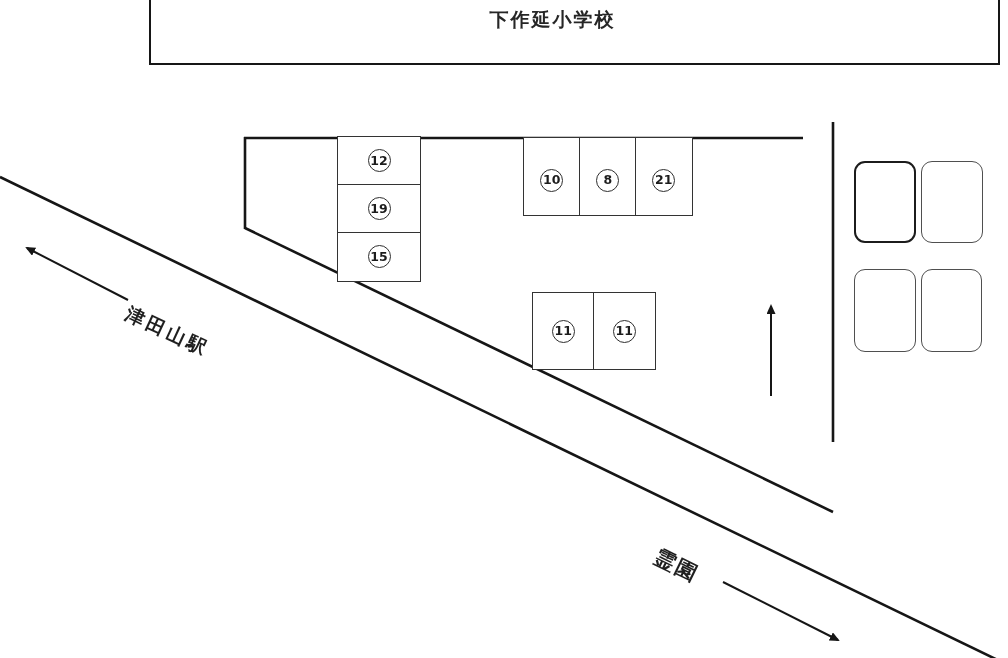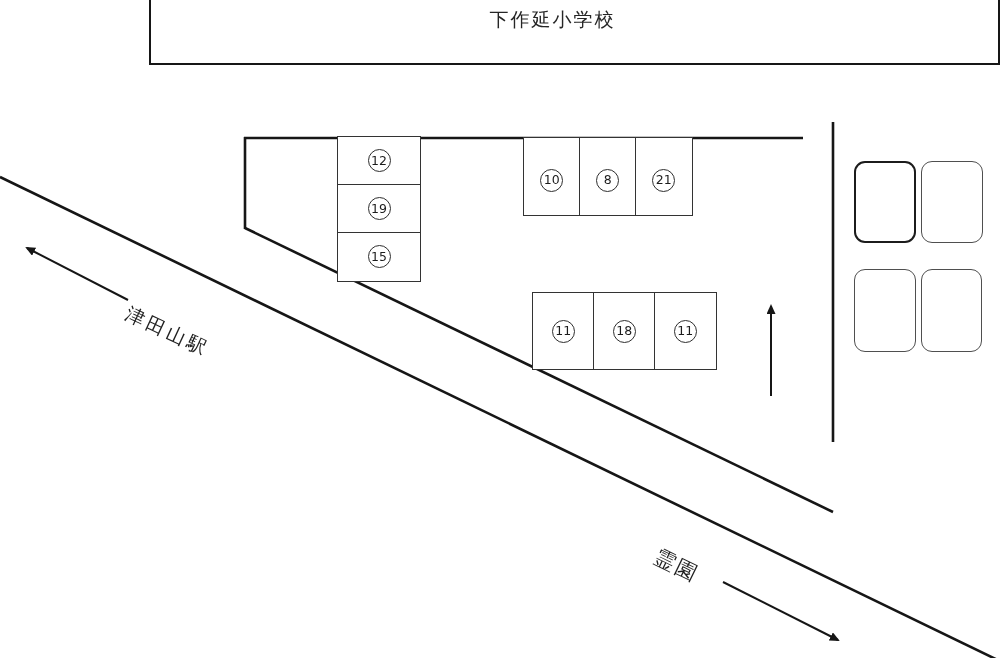--- a/index.html
+++ b/index.html
@@ -8,20 +8,21 @@
     background: #ffffff;
     font-family: "DejaVu Sans", sans-serif;
   }
   #canvas {
     position: relative;
     width: 1008px;
     height: 658px;
     background: #ffffff;
     overflow: hidden;
     color: #1a1a1a;
+    font-weight: bold;
   }
   
   .school-rect {
     position: absolute;
     left: 149px;
     top: -26px;
     width: 851px;
     height: 91px;
     border: 2.5px solid #161616;
     box-sizing: border-box;
@@ -168,23 +169,20 @@
     <div class="cell">
       <span class="circled">21</span>
     </div>
   </div>
 
   <div class="space-row row-mid">
     <div class="cell">
       <span class="circled">11</span>
     </div>
     <div class="cell">
-      <span class="circled">18</span>
-    </div>
-    <div class="cell">
       <span class="circled">11</span>
     </div>
   </div>
 
   <div class="stall dark stall-r1c1"></div>
   <div class="stall stall-r1c2"></div>
   <div class="stall stall-r2c1"></div>
   <div class="stall stall-r2c2"></div>
 
   <div class="rot-label station-label">津田山駅</div>

